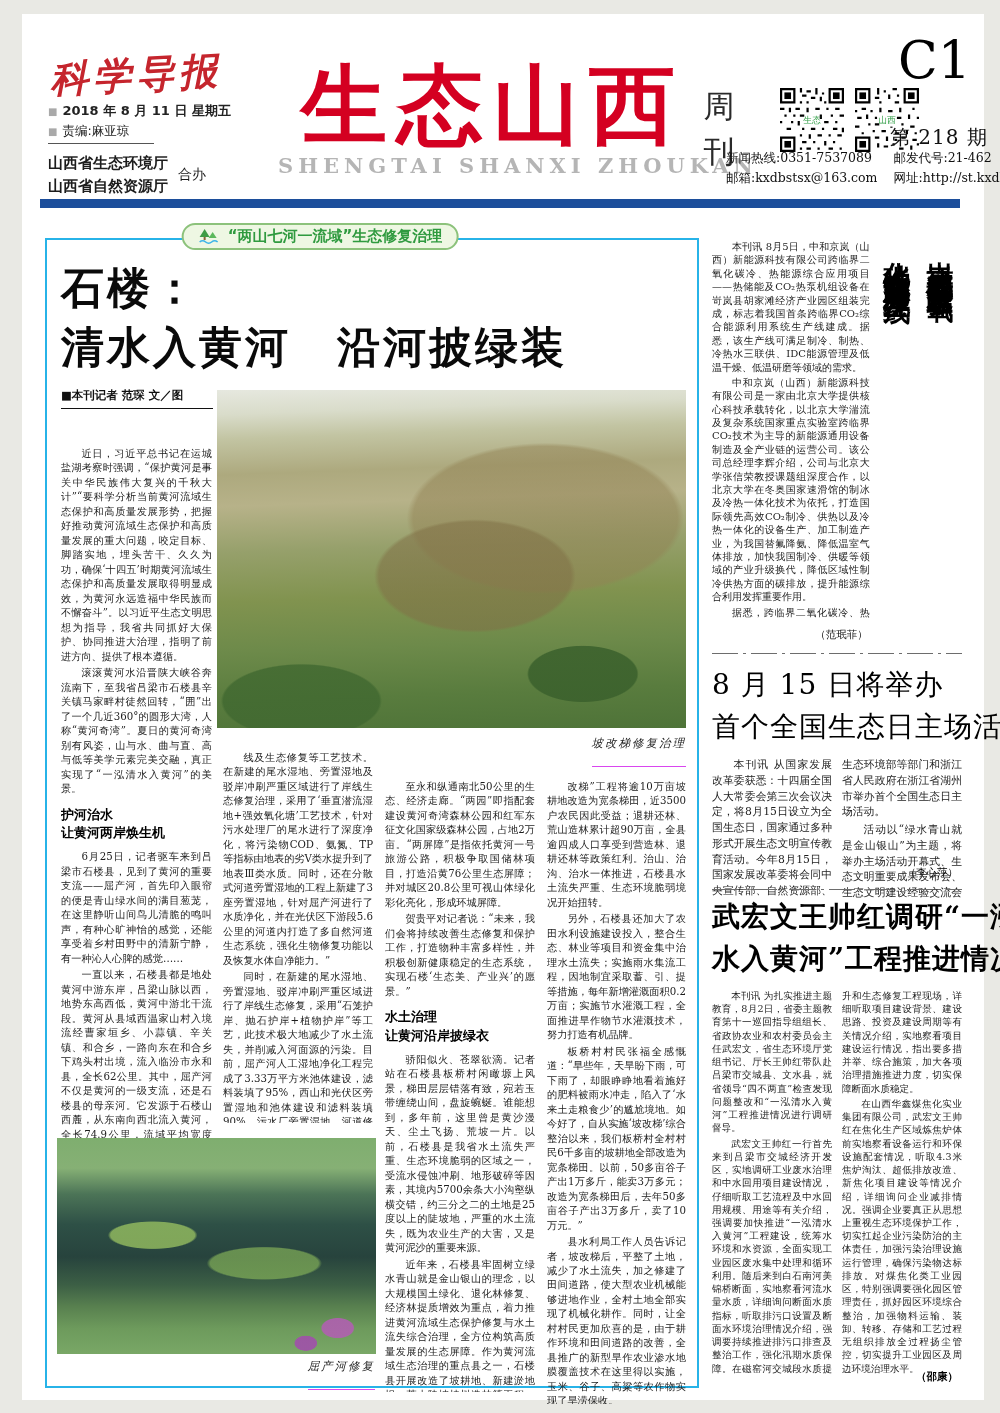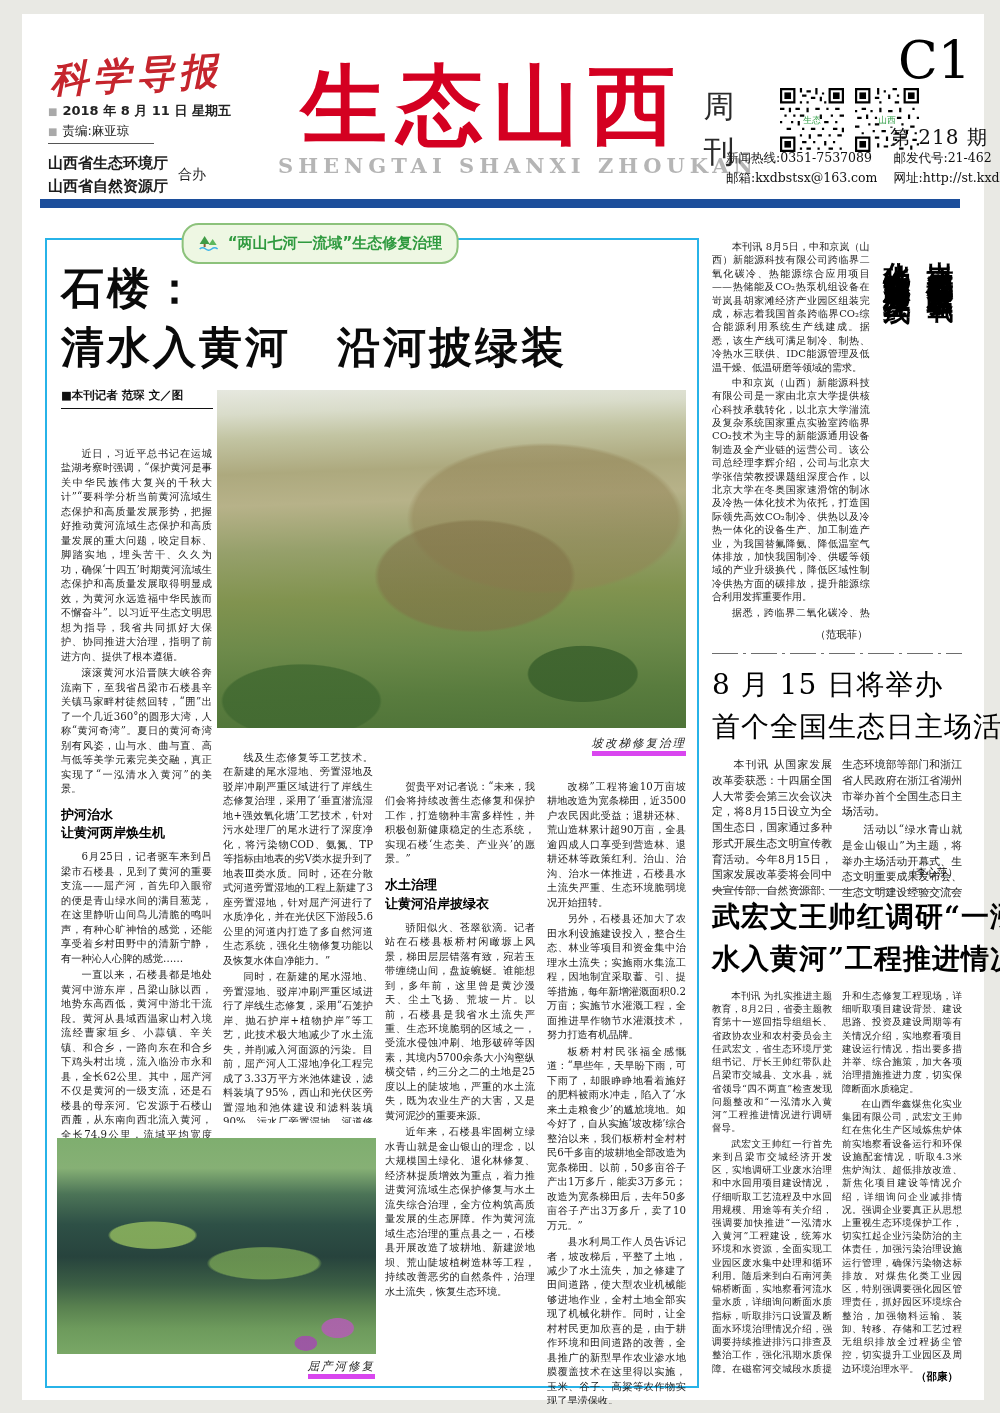--- a/index.html
+++ b/index.html
@@ -24,33 +24,33 @@
   .qr{width:64px;height:64px;}
   .c1{left:898px;top:30px;font-size:52px;color:#000;}
   .issue{left:890px;top:124px;font-size:20px;color:#111;letter-spacing:1px;}
   .contacts{left:726px;top:150px;display:grid;grid-template-columns:auto auto;column-gap:16px;row-gap:3px;
             font-size:12.5px;color:#101010;white-space:nowrap;}
   .blue-band{left:40px;top:199px;width:920px;height:9px;background:#1c4e9b;}
 
   
   .main-box{left:45px;top:238px;width:650px;height:1146px;border:2px solid #27b3e8;background:#fff;}
   .pill{position:absolute;left:42%;top:-17px;transform:translateX(-50%);display:flex;align-items:center;gap:6px;
-        background:#eef7e3;border:2px solid #8cc27b;border-radius:17px;padding:9px 14px;
+        background:#eef7e3;border:2px solid #8cc27b;border-radius:17px;padding:2px 14px;
         font-size:15px;font-weight:bold;color:#2f9a3f;font-family:"DejaVu Sans",sans-serif;white-space:nowrap;}
   .hl{position:absolute;left:14px;font-family:"DejaVu Sans",sans-serif;font-weight:800;color:#0a0a0a;
       font-size:43px;letter-spacing:3px;white-space:nowrap;}
   .byline{position:absolute;left:14px;top:148px;width:152px;font-size:11.5px;font-weight:bold;
           font-family:"DejaVu Sans",sans-serif;color:#111;border-bottom:1.5px solid #111;padding-bottom:5px;}
   .col{position:absolute;overflow:hidden;font-size:10.2px;line-height:1.42;color:#1c1c1c;margin-top:24px;}
   .para{margin:0 0 2px 0;text-indent:2em;text-align:justify;}
   .subhead{font-family:"DejaVu Sans",sans-serif;font-weight:bold;font-size:13px;line-height:1.45;
            margin:9px 0 7px 0;color:#000;}
   .photo{position:absolute;}
   .caption{position:absolute;font-style:italic;font-size:11.5px;color:#222;letter-spacing:2px;}
-  .caption span{border-bottom:5px solid #d946ef;padding-bottom:1px;}
+  .caption span{border-bottom:1px solid #d946ef;padding-bottom:16px;}
 
   .photo1{left:170px;top:150px;width:469px;height:338px;
     background:
       radial-gradient(90px 46px at 78% 84%, rgba(58,96,44,.85) 0 60%, transparent 62%),
       radial-gradient(130px 60px at 18% 92%, rgba(64,104,48,.8) 0 60%, transparent 62%),
       radial-gradient(160px 90px at 55% 55%, rgba(128,112,70,.55) 0 60%, transparent 63%),
       radial-gradient(220px 120px at 70% 38%, rgba(146,130,84,.5) 0 60%, transparent 63%),
       linear-gradient(178deg,#e6e8df 0%,#d9dcca 7%,#c2c4a2 14%,#ada97e 24%,#b7b289 33%,
                       #96a06b 46%,#81934f 60%,#6d8a4a 74%,#597c3e 88%,#4e7338 100%);}
   .photo2{left:10px;top:898px;width:319px;height:216px;
@@ -196,20 +196,21 @@
 
     <div class="col" style="left:176px;top:487px;width:150px;height:372px;">
       <div>
           <p class="para">线及生态修复等工艺技术。在新建的尾水湿地、旁置湿地及驳岸冲刷严重区域进行了岸线生态修复治理，采用了‘垂直潜流湿地+强效氧化塘’工艺技术，针对污水处理厂的尾水进行了深度净化，将污染物COD、氨氮、TP等指标由地表的劣Ⅴ类水提升到了地表Ⅲ类水质。同时，还在分散式河道旁置湿地的工程上新建了3座旁置湿地，针对屈产河进行了水质净化，并在光伏区下游段5.6公里的河道内打造了多自然河道生态系统，强化生物修复功能以及恢复水体自净能力。”</p>
           <p class="para">同时，在新建的尾水湿地、旁置湿地、驳岸冲刷严重区域进行了岸线生态修复，采用“石笼护岸、抛石护岸+植物护岸”等工艺，此技术极大地减少了水土流失，并削减入河面源的污染。目前，屈产河人工湿地净化工程完成了3.33万平方米池体建设，滤料装填了95%，西山和光伏区旁置湿地和池体建设和滤料装填90%，污水厂旁置湿地、河道修复已全面完成，预计整体工程于本月月底完工。</p>
         </div>
     </div>
 
     <div class="col" style="left:338px;top:516px;width:150px;height:612px;">
       <div>
+          <p class="para">至永和纵通南北50公里的生态、经济走廊。“两园”即指配套建设黄河奇湾森林公园和红军东征文化国家级森林公园，占地2万亩。“两屏障”是指依托黄河一号旅游公路，积极争取国储林项目，打造沿黄76公里生态屏障；并对城区20.8公里可视山体绿化彩化亮化，形成环城屏障。</p>
           <p class="para">贺贵平对记者说：“未来，我们会将持续改善生态修复和保护工作，打造物种丰富多样性，并积极创新健康稳定的生态系统，实现石楼‘生态美、产业兴’的愿景。”</p>
         </div>
       <div class="subhead">
         <div>水土治理</div>
         <div>让黄河沿岸披绿衣</div>
       </div>
       <div>
           <p class="para">骄阳似火、苍翠欲滴。记者站在石楼县板桥村闲瞰塬上风景，梯田层层错落有致，宛若玉带缠绕山间，盘旋蜿蜒。谁能想到，多年前，这里曾是黄沙漫天、尘土飞扬、荒坡一片。以前，石楼县是我省水土流失严重、生态环境脆弱的区域之一，受流水侵蚀冲刷、地形破碎等因素，其境内5700余条大小沟壑纵横交错，约三分之二的土地是25度以上的陡坡地，严重的水土流失，既为农业生产的大害，又是黄河泥沙的重要来源。</p>
           <p class="para">近年来，石楼县牢固树立绿水青山就是金山银山的理念，以大规模国土绿化、退化林修复、经济林提质增效为重点，着力推进黄河流域生态保护修复与水土流失综合治理，全方位构筑高质量发展的生态屏障。作为黄河流域生态治理的重点县之一，石楼县开展改造了坡耕地、新建淤地坝、荒山陡坡植树造林等工程，持续改善恶劣的自然条件，治理水土流失，恢复生态环境。</p>
         </div>

